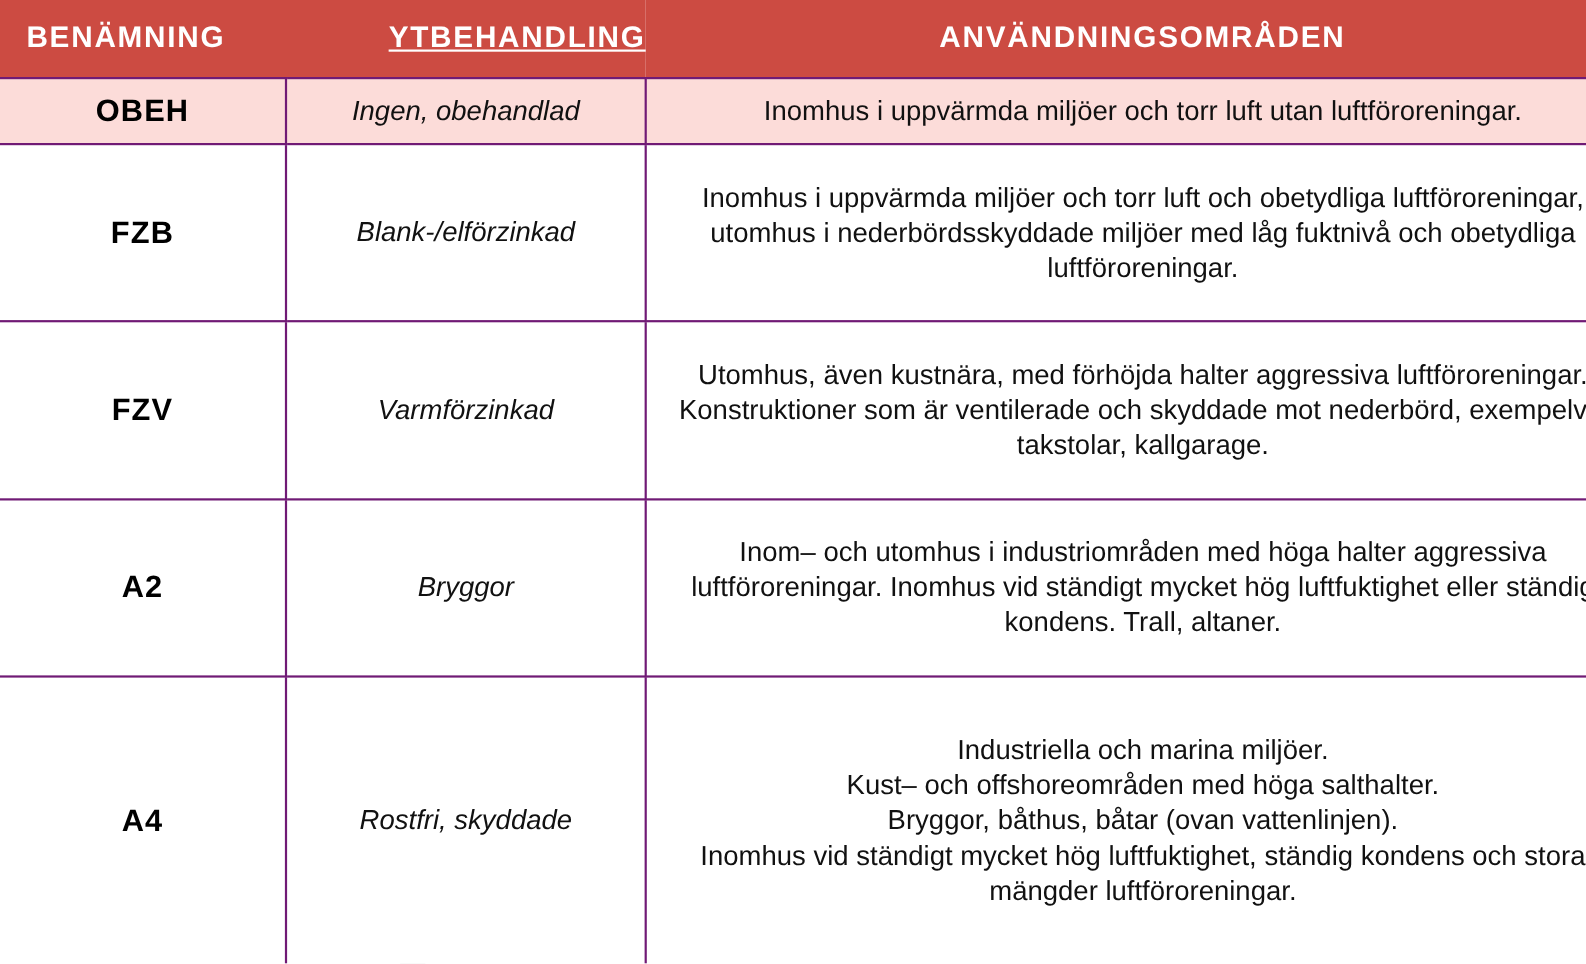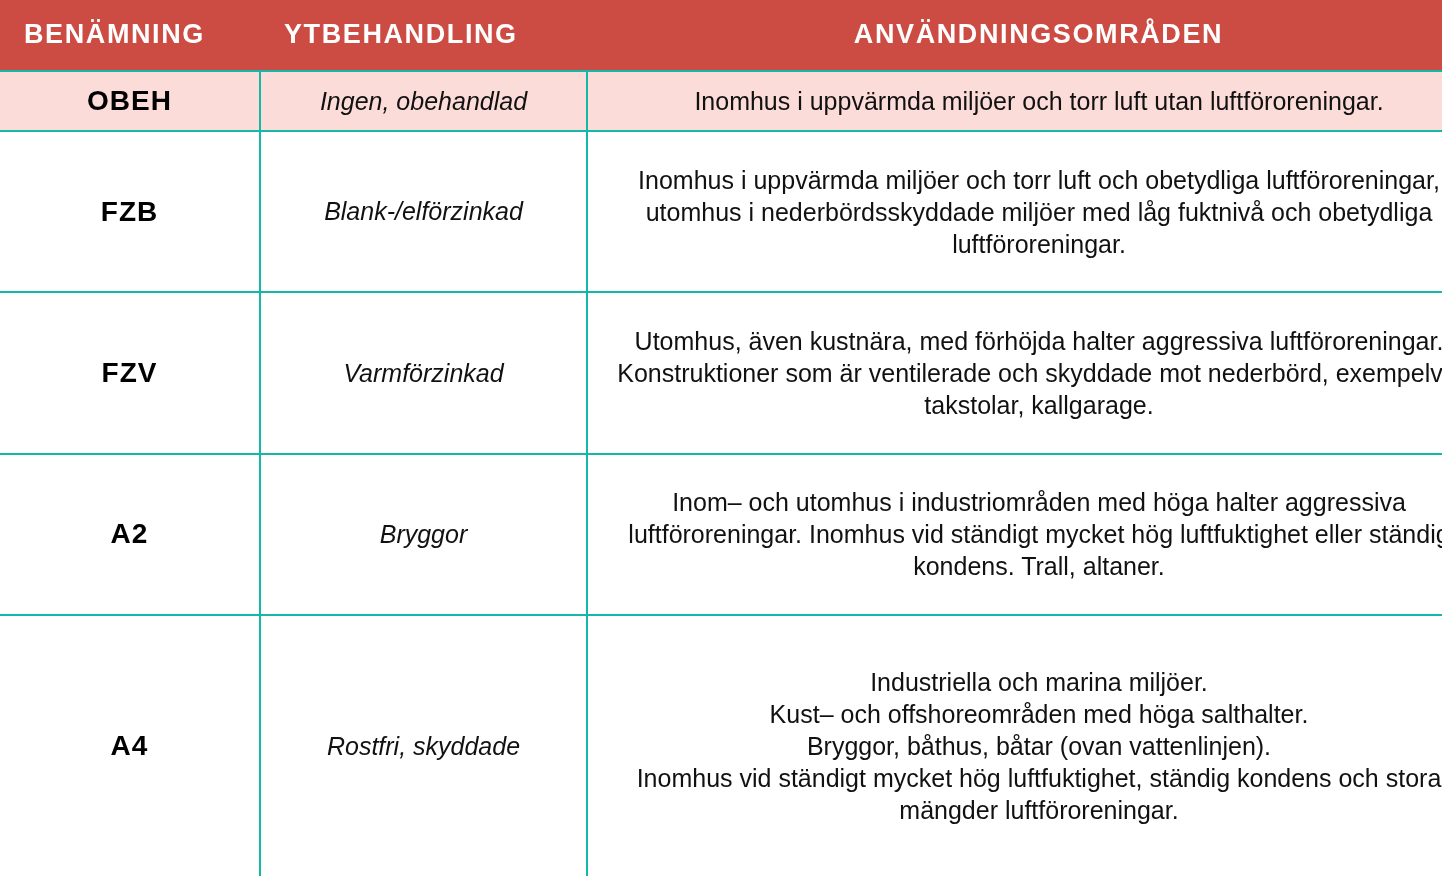--- a/index.html
+++ b/index.html
@@ -88,30 +88,31 @@
     border: none;
     vertical-align: middle;
   }
   th.col-ben {
     width: 236px;
     text-align: left;
     padding-left: 24px;
   }
   th.col-yt {
     width: 303px;
-    text-align: left;
+    text-align: right;
     padding-left: 24px;
+    text-decoration: underline;
   }
   th.col-anv {
     width: 903px;
     text-align: center;
   }
 
   tbody td {
-    border: 2px solid #14b8a6;
+    border: 2px solid #701a75;
     background: #ffffff;
     vertical-align: middle;
     padding: 2px 10px;
   }
   tbody tr.highlight td {
     background: #fcdcd9;
   }
 
   td.c-ben {
     width: 236px;

